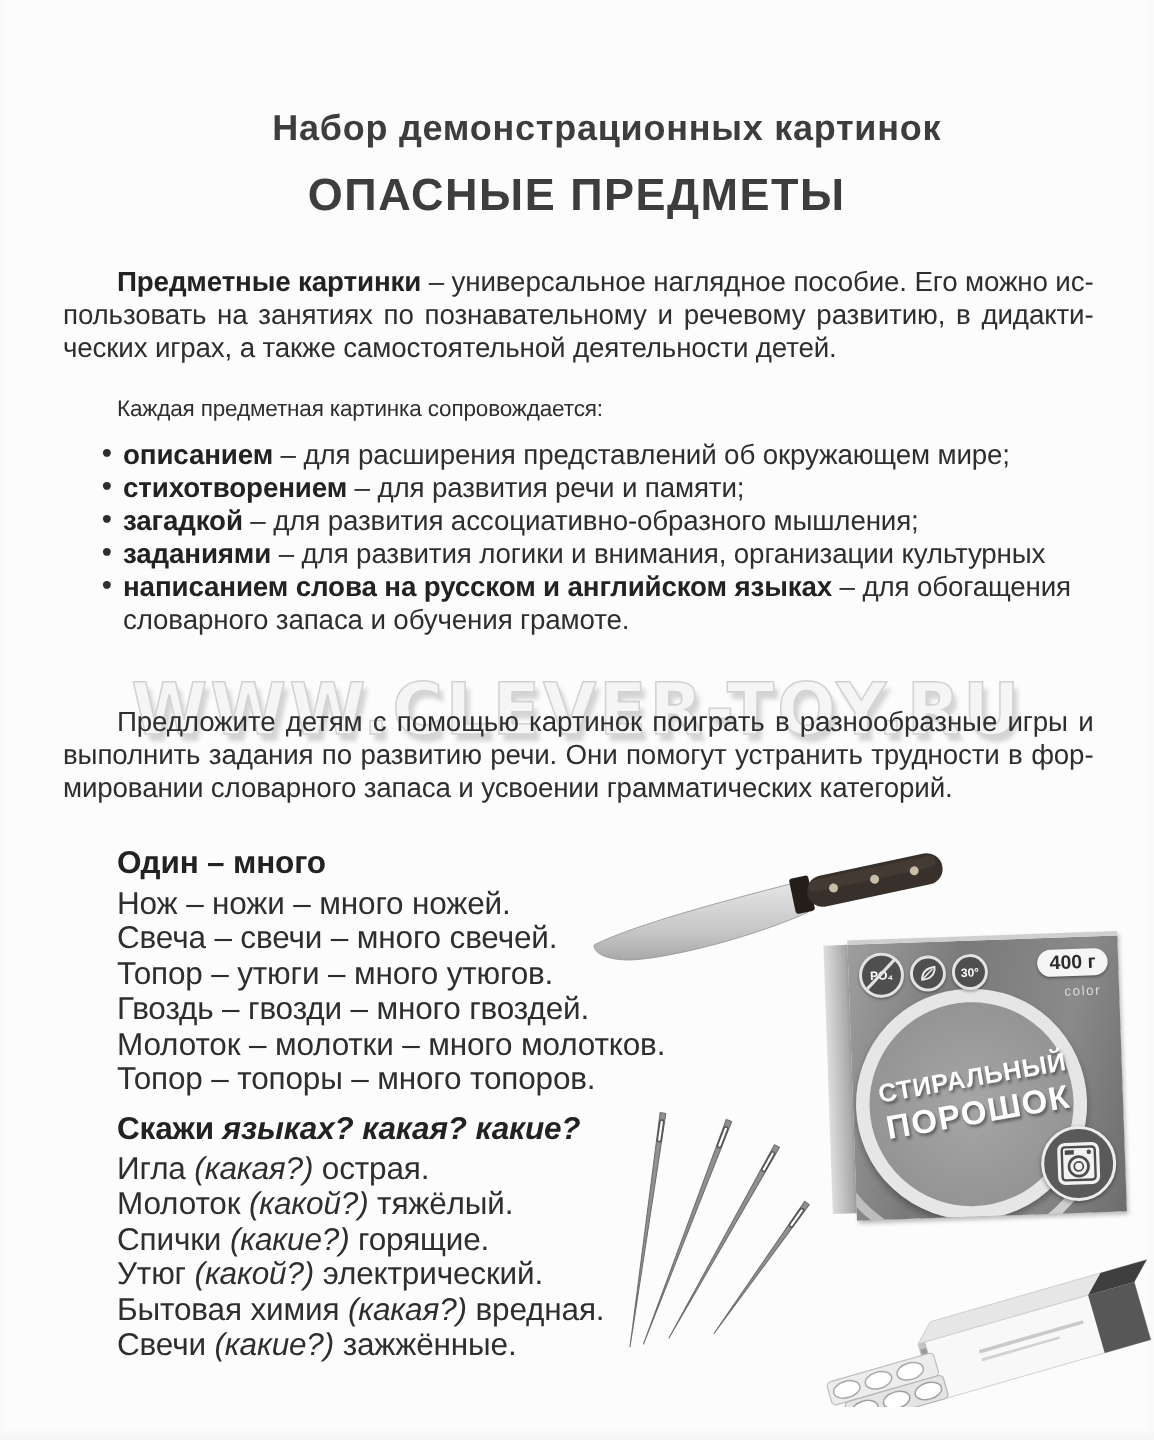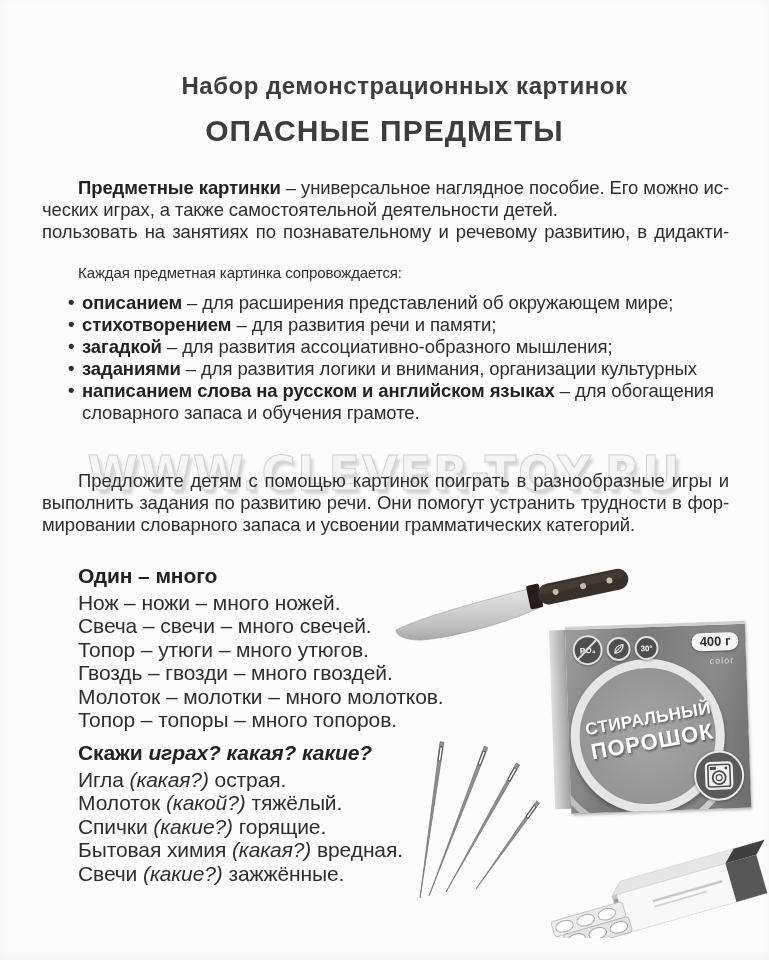--- a/index.html
+++ b/index.html
@@ -79,22 +79,22 @@
 
 <div class="page">
 
   <div class="watermark">WWW.CLEVER-TOY.RU</div>
 
   <div class="title1">Набор демонстрационных картинок</div>
   <div class="title2">ОПАСНЫЕ ПРЕДМЕТЫ</div>
 
   <div class="p p1">
     <div class="ln jl ind"><b>Предметные картинки</b><span> – универсальное наглядное пособие. Его можно ис-</span></div>
+    <div class="ln jl">пользовать на занятиях по познавательному и речевому развитию, в дидакти-</div>
     <div class="ln">ческих играх, а также самостоятельной деятельности детей.</div>
-    <div class="ln jl">пользовать на занятиях по познавательному и речевому развитию, в дидакти-</div>
   </div>
 
   <div class="list-intro">Каждая предметная картинка сопровождается:</div>
 
   <div class="bullets">
     <div class="bullet">
       <span class="dot">•</span>
       <div class="ln"><b>описанием</b><span> – для расширения представлений об окружающем мире;</span></div>
     </div>
     <div class="bullet">
@@ -126,24 +126,25 @@
     <div class="h">Один – много</div>
     <div class="ln">Нож – ножи – много ножей.</div>
     <div class="ln">Свеча – свечи – много свечей.</div>
     <div class="ln">Топор – утюги – много утюгов.</div>
     <div class="ln">Гвоздь – гвозди – много гвоздей.</div>
     <div class="ln">Молоток – молотки – много молотков.</div>
     <div class="ln">Топор – топоры – много топоров.</div>
   </div>
 
   <div class="sect which">
-    <div class="h"><span>Скажи </span><i>играх? какая? какие?</i></div>
+    <div class="h"><span>Скажи </span><i>языках? какая? какие?</i></div>
     <div class="ln"><span>Игла </span><i>(какая?)</i><span> острая.</span></div>
     <div class="ln"><span>Молоток </span><i>(какой?)</i><span> тяжёлый.</span></div>
     <div class="ln"><span>Спички </span><i>(какие?)</i><span> горящие.</span></div>
+    <div class="ln"><span>Утюг </span><i>(какой?)</i><span> электрический.</span></div>
     <div class="ln"><span>Бытовая химия </span><i>(какая?)</i><span> вредная.</span></div>
     <div class="ln"><span>Свечи </span><i>(какие?)</i><span> зажжённые.</span></div>
   </div>
 
   <svg class="knife" width="245" height="95" viewBox="0 0 245 95">
     <defs>
       <linearGradient id="bladeg" x1="0" y1="0" x2="0" y2="1">
         <stop offset="0" stop-color="#e6e6e6"></stop>
           <stop offset="0.7" stop-color="#c2c2c2"></stop>
           <stop offset="1" stop-color="#a8a8a8"></stop>

